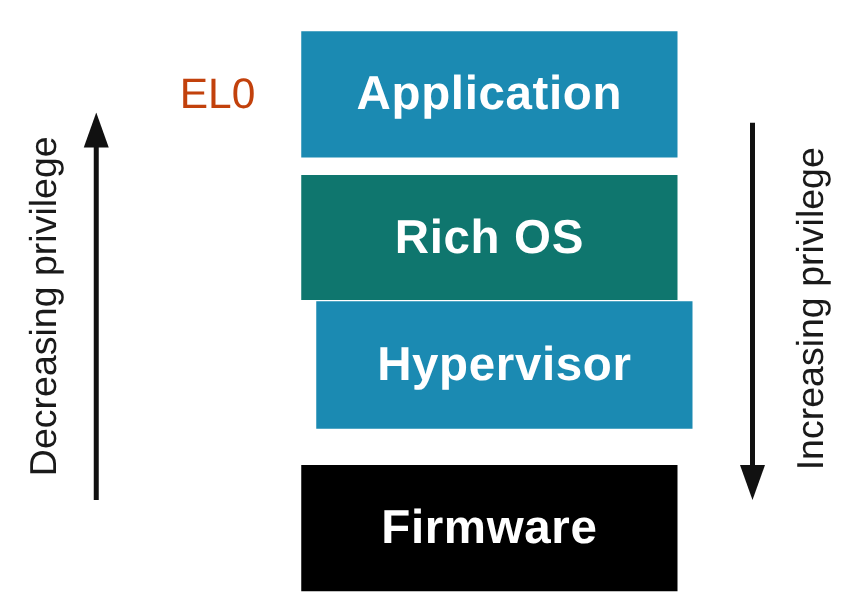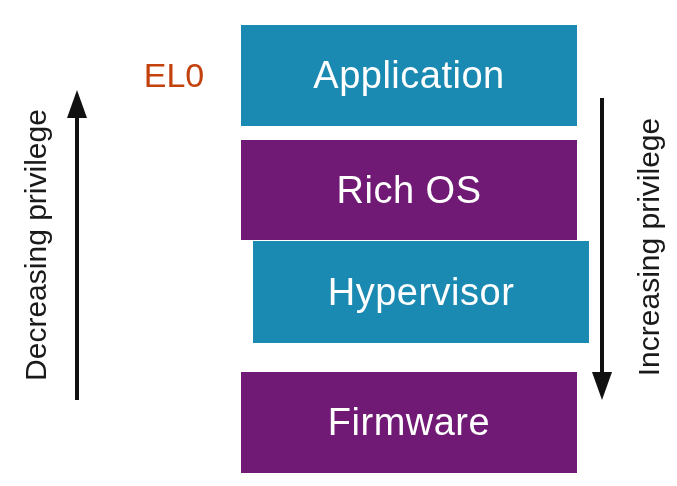--- a/index.html
+++ b/index.html
@@ -11,27 +11,27 @@
   .canvas {
     position: relative;
     width: 677px;
     height: 486px;
     background: #ffffff;
     overflow: hidden;
   }
   .level-box {
     position: absolute;
     left: 241px;
-    width: 336px;
+    width: 301px;
     display: flex;
     align-items: center;
     justify-content: center;
     color: #ffffff;
     font-size: 38px;
-    font-weight: 400;
+    font-weight: 700;
     letter-spacing: 0.5px;
   }
   .box-app   { top: 25px;  height: 101px; }
   .box-rich  { top: 140px; height: 100px; }
   .box-hyp   { top: 241px; height: 102px; margin-left: 12px; }
   .box-firm  { top: 372px; height: 101px; }
 
   .el-label {
     position: absolute;
     left: 138px;
@@ -81,25 +81,25 @@
 
   <svg class="arrow-svg arrow-up" width="24" height="312" viewBox="0 0 24 312">
     <line x1="12" y1="22" x2="12" y2="310" stroke="#111111" stroke-width="4"></line>
     <polygon points="12,0 2,28 22,28" fill="#111111"></polygon>
   </svg>
 
   <div class="el-label el-0">EL0</div>
 
   <div class="level-box box-app" style="background-color: rgb(27, 138, 178);">Application</div>
 
-  <div class="level-box box-rich" style="background-color: #701a75;">Rich OS</div>
+  <div class="level-box box-rich" style="background-color: #0f766e;">Rich OS</div>
 
   <div class="level-box box-hyp" style="background-color: rgb(27, 138, 178);">Hypervisor</div>
 
-  <div class="level-box box-firm" style="background-color: #701a75;">Firmware</div>
+  <div class="level-box box-firm" style="background-color: #000000;">Firmware</div>
 
   <svg class="arrow-svg arrow-down" width="24" height="302" viewBox="0 0 24 302">
     <line x1="12" y1="0" x2="12" y2="280" stroke="#111111" stroke-width="4"></line>
     <polygon points="12,302 2,274 22,274" fill="#111111"></polygon>
   </svg>
 
   <div class="side-label right">Increasing privilege</div>
 
 </div>
 

